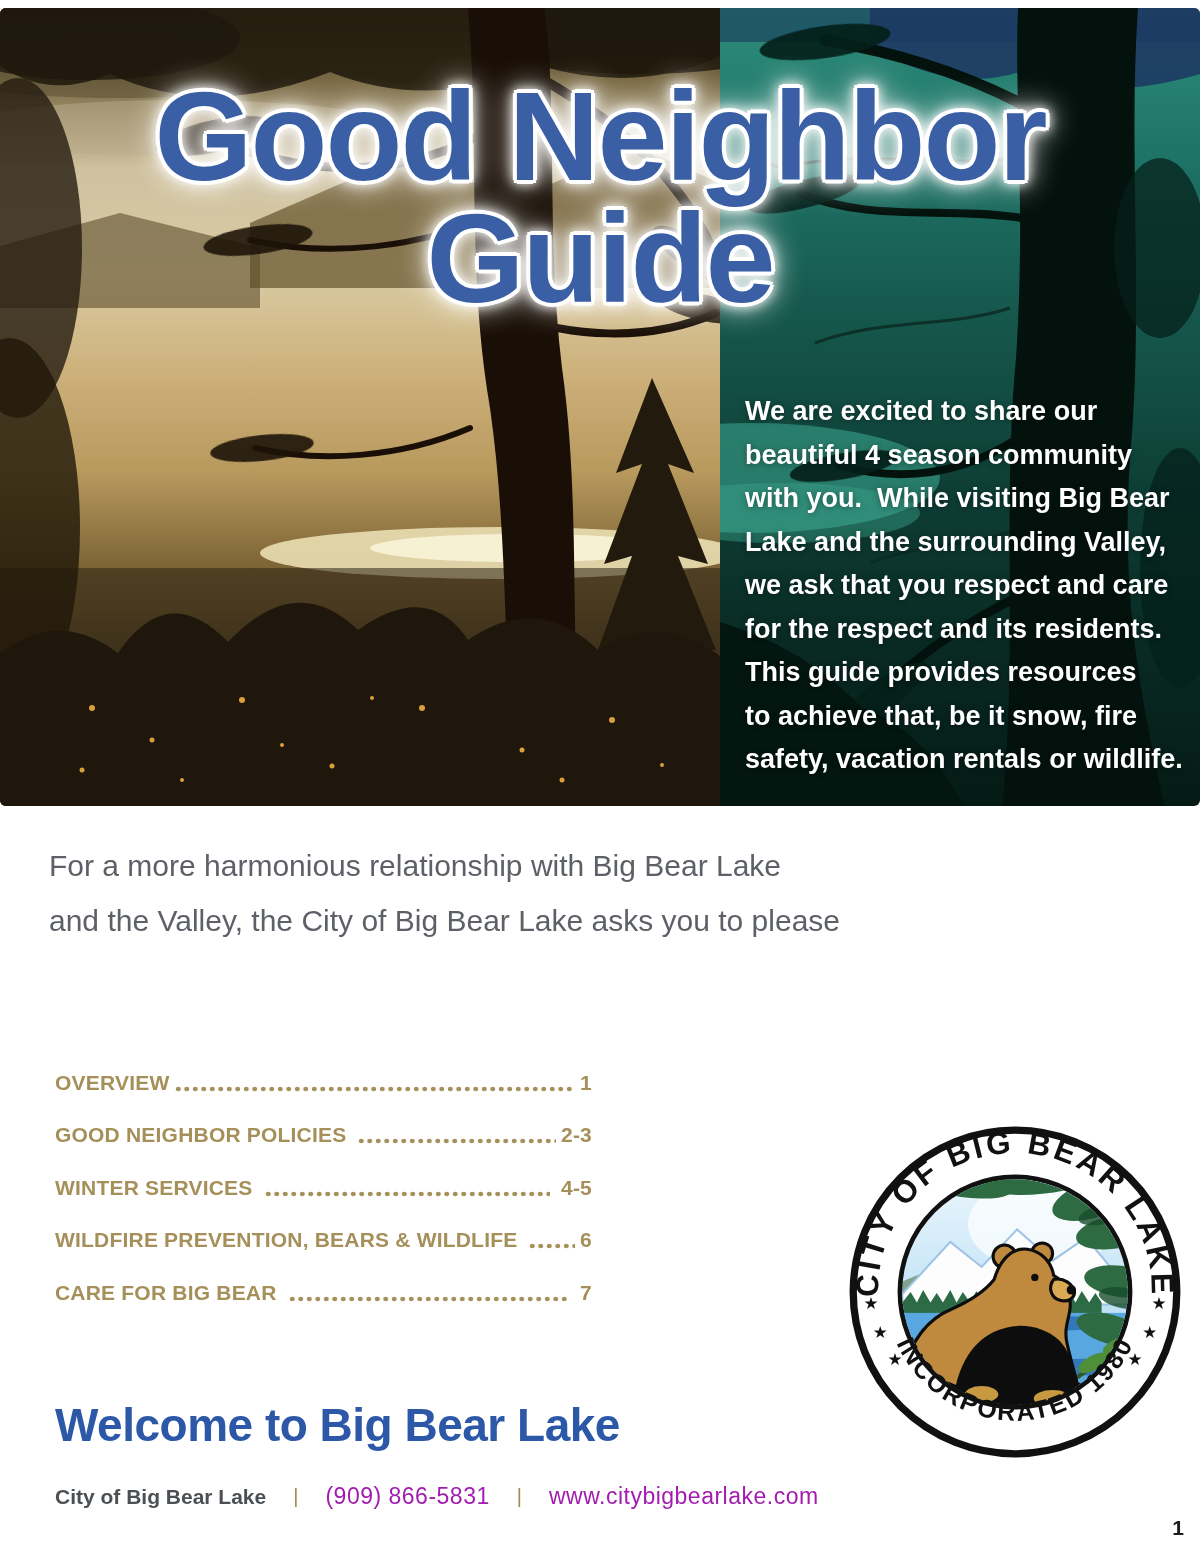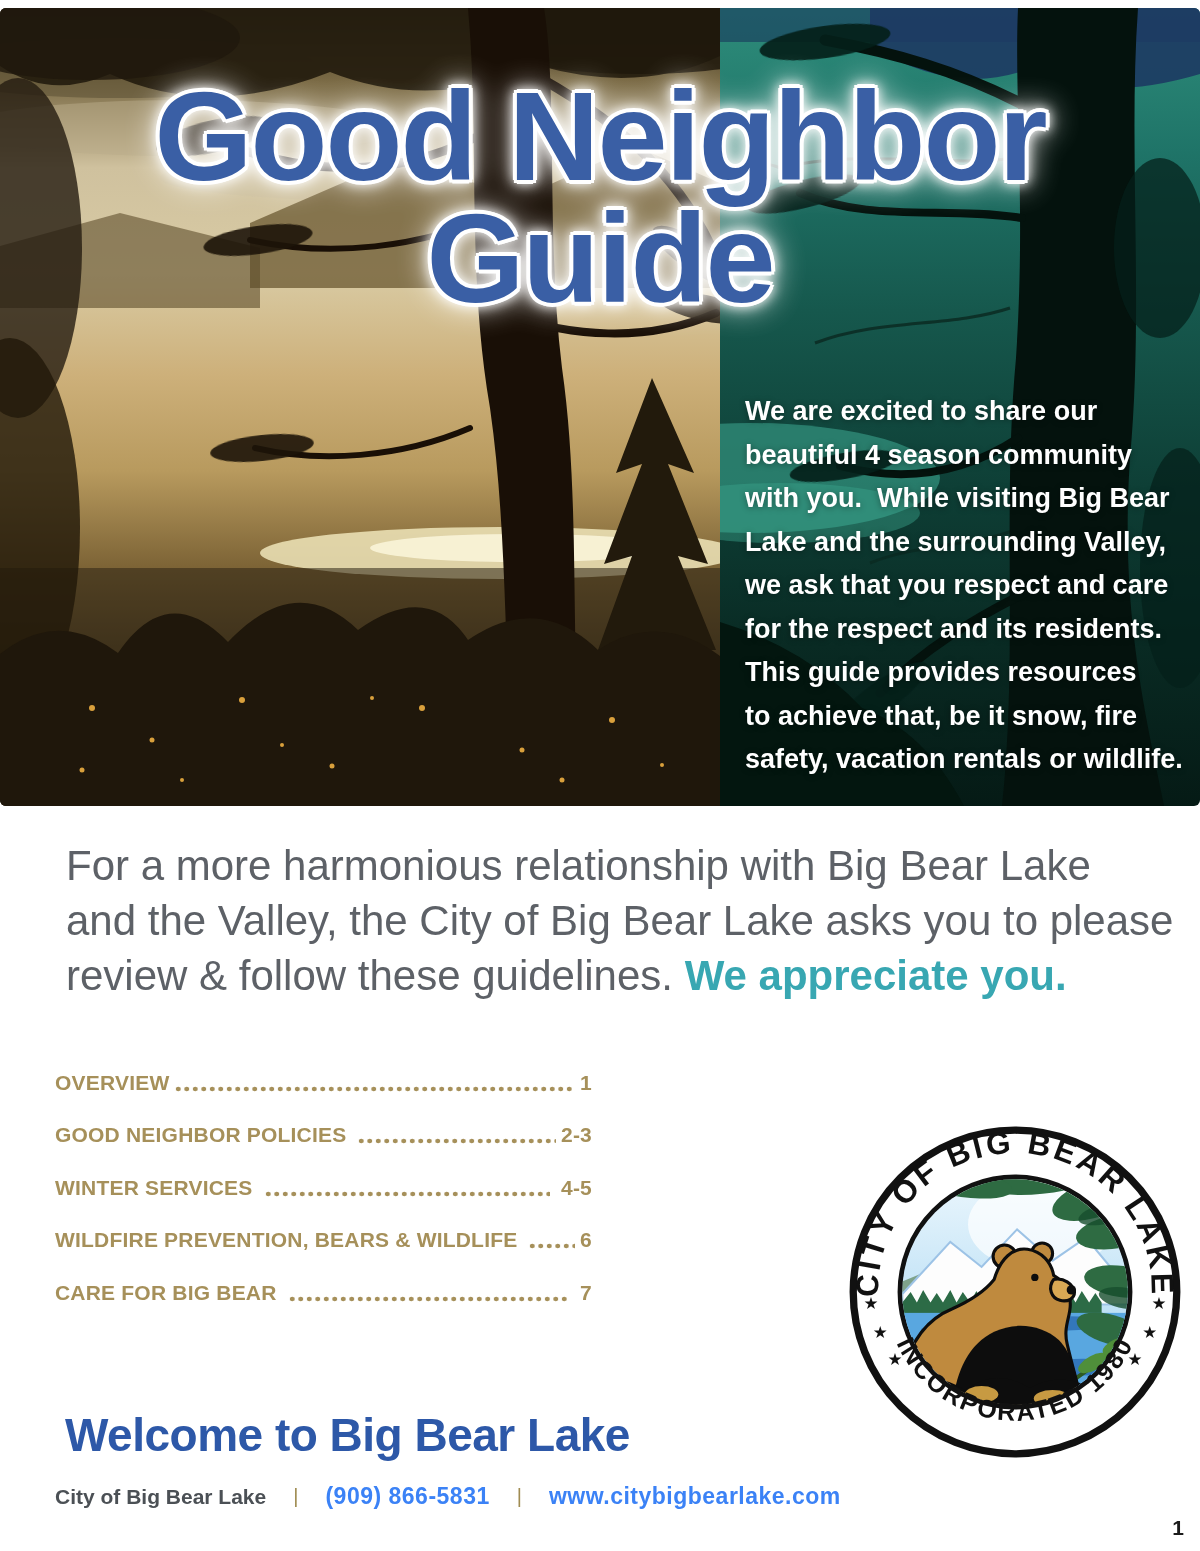--- a/index.html
+++ b/index.html
@@ -20,48 +20,48 @@
     filter:drop-shadow(0 0 6px rgba(255,255,255,.95)) drop-shadow(0 0 14px rgba(255,255,255,.7));
   }
   .hero-paragraph{
     position:absolute;left:745px;top:382px;width:430px;
     color:#ffffff;font-weight:700;font-size:27px;line-height:43.5px;
     text-shadow:0 1px 6px rgba(0,0,0,.4);
   }
   .hero-line{white-space:pre;}
   
   .lead{
-    position:absolute;left:66px;top:838px;width:1130px;
-    color:#5d6167;font-size:42px;line-height:55px;font-weight:400;
+    position:absolute;left:49px;top:838px;width:1130px;
+    color:#5d6167;font-size:30px;line-height:55px;font-weight:400;
   }
   .lead-line{white-space:pre;}
   .lead-hl{color:#38a7b2;font-weight:700;}
   
   .toc{position:absolute;left:55px;top:1048px;width:537px;}
   .toc-row{display:flex;align-items:flex-end;height:52.5px;
     color:#a6905a;font-weight:700;font-size:21px;letter-spacing:.2px;}
   .toc-label{white-space:pre;padding-bottom:6px;}
   .toc-dots{flex:1;align-self:stretch;margin:0 5px;
     background-image:radial-gradient(circle,#a6905a 2.2px,rgba(0,0,0,0) 2.6px);
     background-size:8.5px 12px;background-repeat:repeat-x;background-position:left bottom 6px;}
   .toc-page{white-space:pre;padding-bottom:6px;}
   
   .seal{position:absolute;left:848px;top:1125px;width:334px;height:334px;}
   .seal svg{display:block;width:334px;height:334px;}
   
   .welcome{
-    position:absolute;left:55px;top:1398px;margin:10px;
+    position:absolute;left:55px;top:1398px;margin:0;
     color:#2d58a8;font-weight:700;font-size:46px;letter-spacing:-.5px;
   }
   .footer{
     position:absolute;left:55px;top:1483px;display:flex;align-items:center;gap:27px;
   }
   .footer .org{color:#4b5055;font-weight:700;font-size:21px;}
   .footer .pipe{color:#a08c52;font-size:20px;font-weight:400;}
-  .footer .phone,.footer .site{color:#3b82f6;font-size:23px;font-weight:700;letter-spacing:.5px;}
+  .footer .phone,.footer .site{color:#a21caf;font-size:23px;font-weight:400;letter-spacing:.5px;}
   .pagenum{
     position:absolute;right:16px;top:1516px;
     color:#1b1b1b;font-weight:700;font-size:21px;
   }
 </style>
 </head>
 <body>
 
 <div class="page">
 
@@ -183,21 +183,20 @@
         <div class="hero-line">for the respect and its residents.</div>
         <div class="hero-line">This guide provides resources</div>
         <div class="hero-line">to achieve that, be it snow, fire</div>
         <div class="hero-line">safety, vacation rentals or wildlife.</div>
       </div>
   </div>
 
   <div class="lead">
       <div class="lead-line">For a more harmonious relationship with Big Bear Lake</div>
       <div class="lead-line">and the Valley, the City of Big Bear Lake asks you to please</div>
-      <div class="lead-line">review &amp; follow these guidelines. <span class="lead-hl">We appreciate you.</span></div>
     </div>
 
   <div class="toc">
       <div class="toc-row">
         <span class="toc-label">OVERVIEW</span>
         <span class="toc-dots"></span>
         <span class="toc-page">1</span>
       </div>
       <div class="toc-row">
         <span class="toc-label">GOOD NEIGHBOR POLICIES </span>

